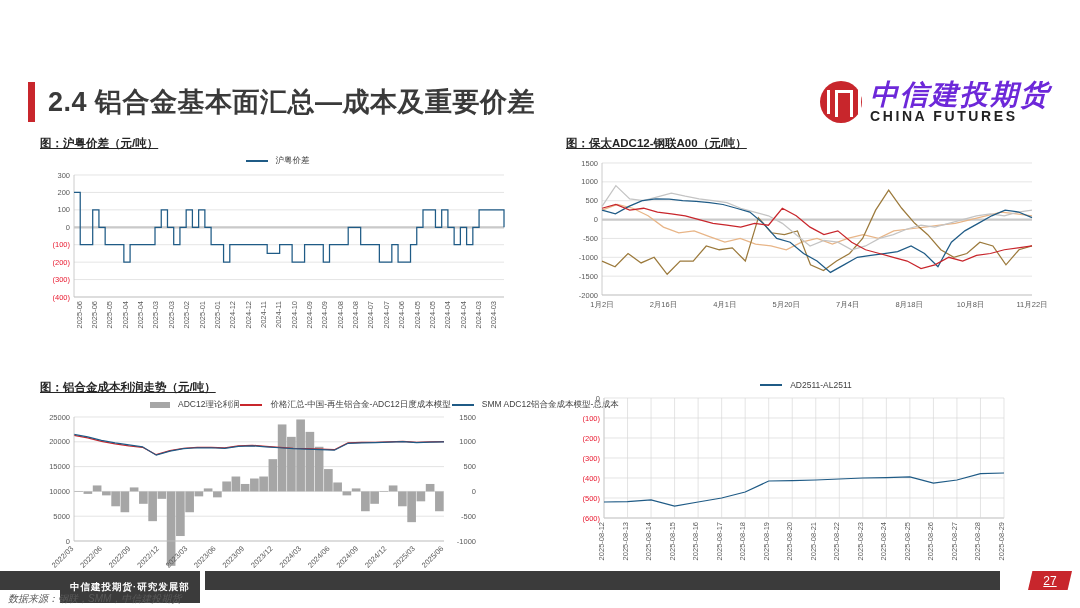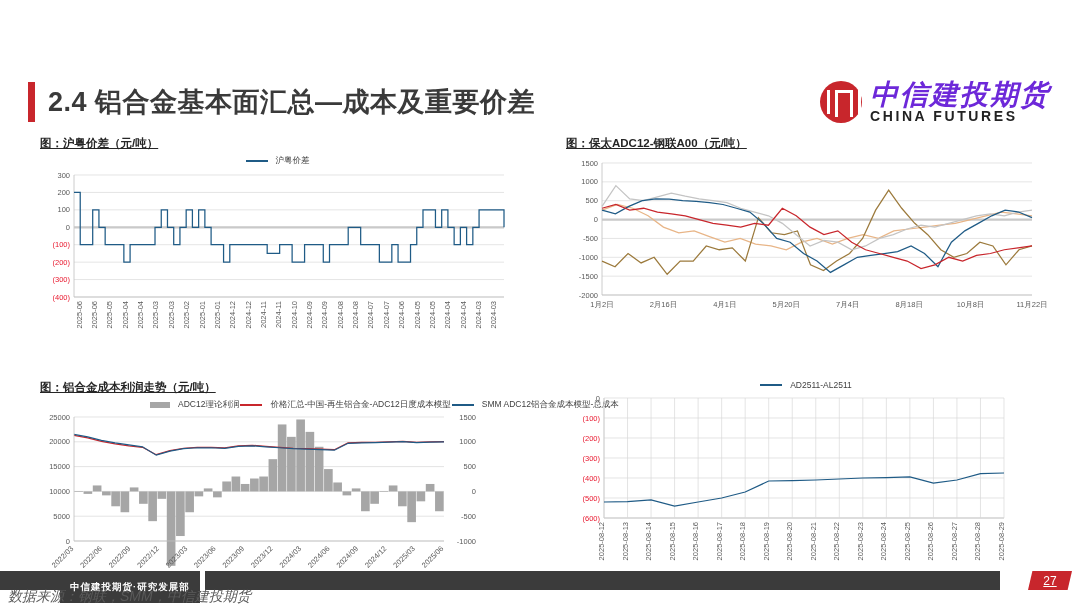--- a/index.html
+++ b/index.html
@@ -58,21 +58,21 @@
 
   
   .footbar { position:absolute; left:0; bottom:18px; width:1080px; height:19px; }
   .fb-dark { position:absolute; left:0; top:0; width:60px; height:19px; background:#3b3b3b; }
   .fb-label { position:absolute; left:60px; top:0; height:32px; background:#3b3b3b; color:#fff;
               font-size:9.5px; font-weight:bold; display:flex; align-items:center; padding:0 10px; letter-spacing:1px;}
   .fb-rest { position:absolute; left:205px; top:0; right:80px; height:19px; background:#3b3b3b; }
   .fb-tag { position:absolute; right:8px; top:0; width:44px; height:19px; background:#c8262c; color:#fff;
             font-size:12px; display:flex; align-items:center; justify-content:center;
             clip-path:polygon(10% 0,100% 0,90% 100%,0 100%);text-decoration:underline; }
-  .src { position:absolute; left:8px; bottom:2px; font-size:14px; color:#5a5a5a; font-style:italic; }
+  .src { position:absolute; left:8px; bottom:2px; font-size:10px; color:#5a5a5a; font-style:italic; }
 </style>
 </head>
 <body>
 
 <div class="slide">
 
   <div class="title-bar">
     <div class="title-rule"></div>
     <div class="title-text">2.4 铝合金基本面汇总—成本及重要价差</div>
   </div>

